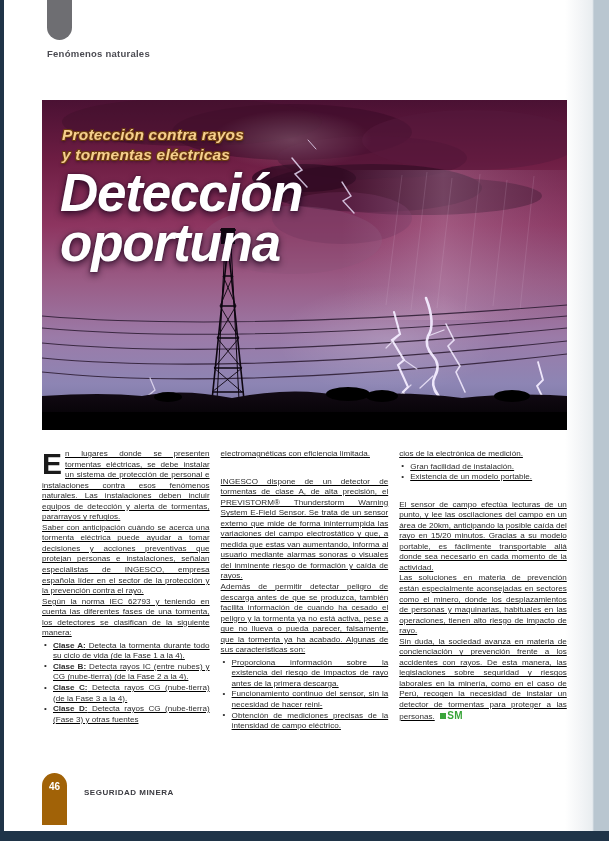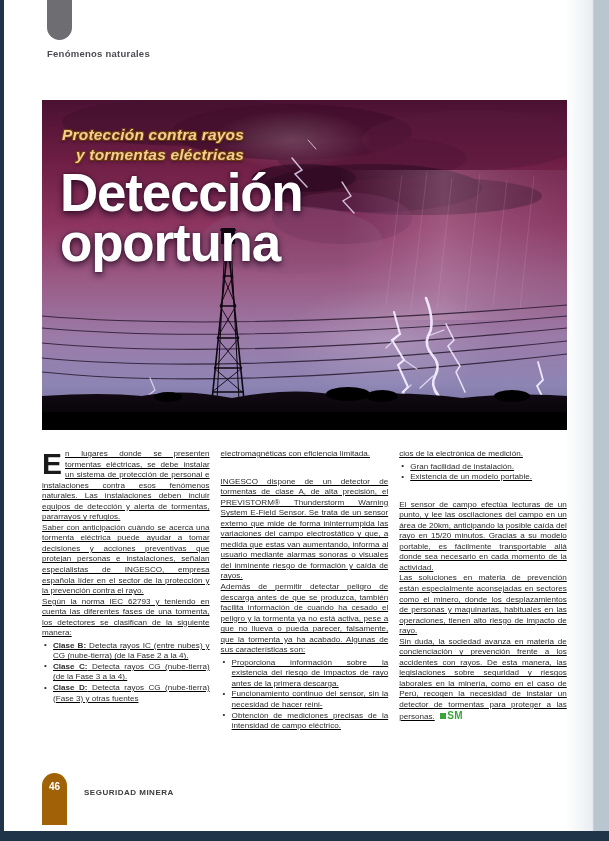--- a/index.html
+++ b/index.html
@@ -88,33 +88,33 @@
     font-style: italic;
     line-height: 1.28;
     color: #f6cf8e;
     letter-spacing: .2px;
     text-shadow:
       -1px -1px 0 #6b3a10, 1px -1px 0 #6b3a10,
       -1px  1px 0 #6b3a10, 1px  1px 0 #6b3a10,
        0 2px 3px rgba(0,0,0,.5);
     white-space: pre-line;
     pointer-events: none;
-    text-align: right;
   }
   .hero-title {
     position: absolute;
     left: 18px; top: 68px;
     font-size: 53px;
     font-weight: bold;
     line-height: .95;
     color: #ffffff;
     letter-spacing: -1.2px;
     text-shadow: 0 3px 7px rgba(20,0,25,.75), 0 0 3px rgba(40,5,40,.6);
     white-space: pre-line;
     pointer-events: none;
+    font-style: italic;
   }
 
   
   #cols {
     position: absolute;
     left: 42px; top: 449px;
     width: 525px; height: 350px;
     display: flex;
     gap: 11px;
     text-decoration: underline;
@@ -327,20 +327,21 @@
 oportuna</div>
   </div>
 
   <div id="cols">
 
     <div class="col">
       <p class="dropcap-para">En lugares donde se presenten tormentas eléctricas, se debe instalar un sistema de protección de personal e instalaciones contra esos fenómenos naturales. Las instalaciones deben incluir equipos de detección y alerta de tormentas, pararrayos y refugios.</p>
       <p>Saber con anticipación cuándo se acerca una tormenta eléctrica puede ayudar a tomar decisiones y acciones preventivas que protejan personas e instalaciones, señalan especialistas de INGESCO, empresa española líder en el sector de la protección y la prevención contra el rayo.</p>
       <p>Según la norma IEC 62793 y teniendo en cuenta las diferentes fases de una tormenta, los detectores se clasifican de la siguiente manera:</p>
       <ul class="bullets">
+        <li><span class="b">Clase A:</span><span> Detecta la tormenta durante todo su ciclo de vida (de la Fase 1 a la 4).</span></li>
         <li><span class="b">Clase B:</span><span> Detecta rayos IC (entre nubes) y CG (nube-tierra) (de la Fase 2 a la 4).</span></li>
         <li><span class="b">Clase C:</span><span> Detecta rayos CG (nube-tierra) (de la Fase 3 a la 4).</span></li>
         <li><span class="b">Clase D:</span><span> Detecta rayos CG (nube-tierra) (Fase 3) y otras fuentes</span></li>
       </ul>
     </div>
 
     <div class="col">
       <p>electromagnéticas con eficiencia limitada.</p>
       <p class="gap">INGESCO dispone de un detector de tormentas de clase A, de alta precisión, el PREVISTORM® Thunderstorm Warning System E-Field Sensor. Se trata de un sensor externo que mide de forma ininterrumpida las variaciones del campo electrostático y que, a medida que estas van aumentando, informa al usuario mediante alarmas sonoras o visuales del inminente riesgo de formación y caída de rayos.</p>
       <p>Además de permitir detectar peligro de descarga antes de que se produzca, también facilita información de cuando ha cesado el peligro y la tormenta ya no está activa, pese a que no llueva o pueda parecer, falsamente, que la tormenta ya ha acabado. Algunas de sus características son:</p>

